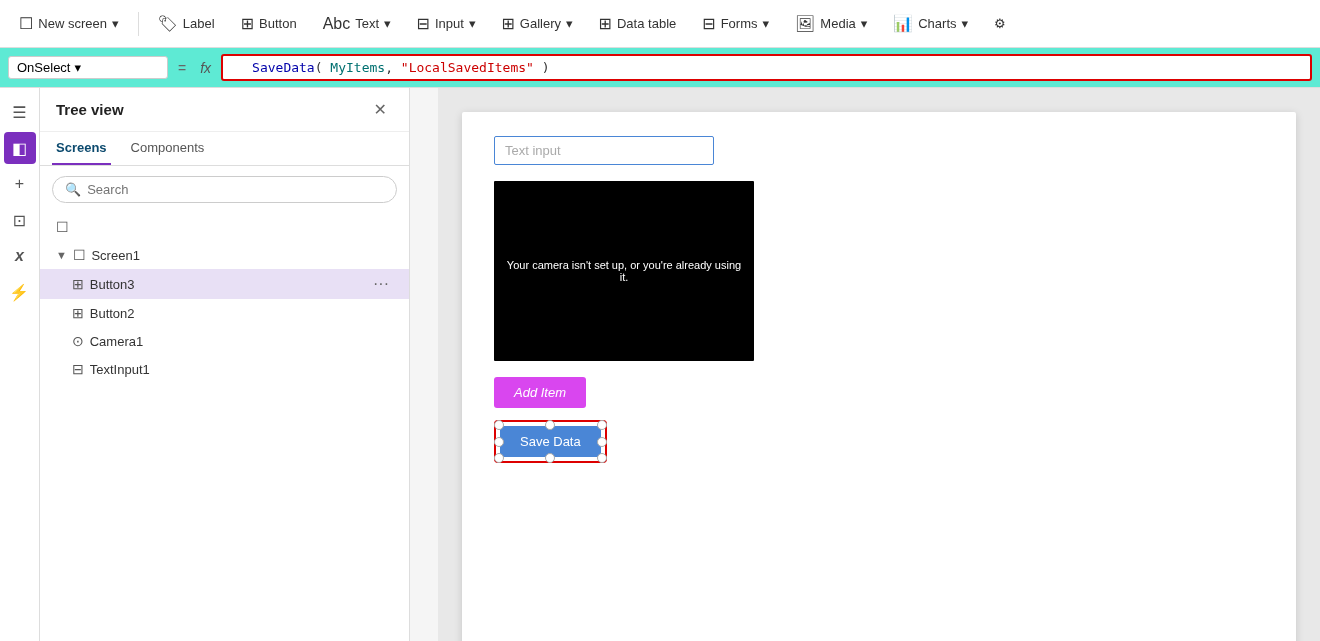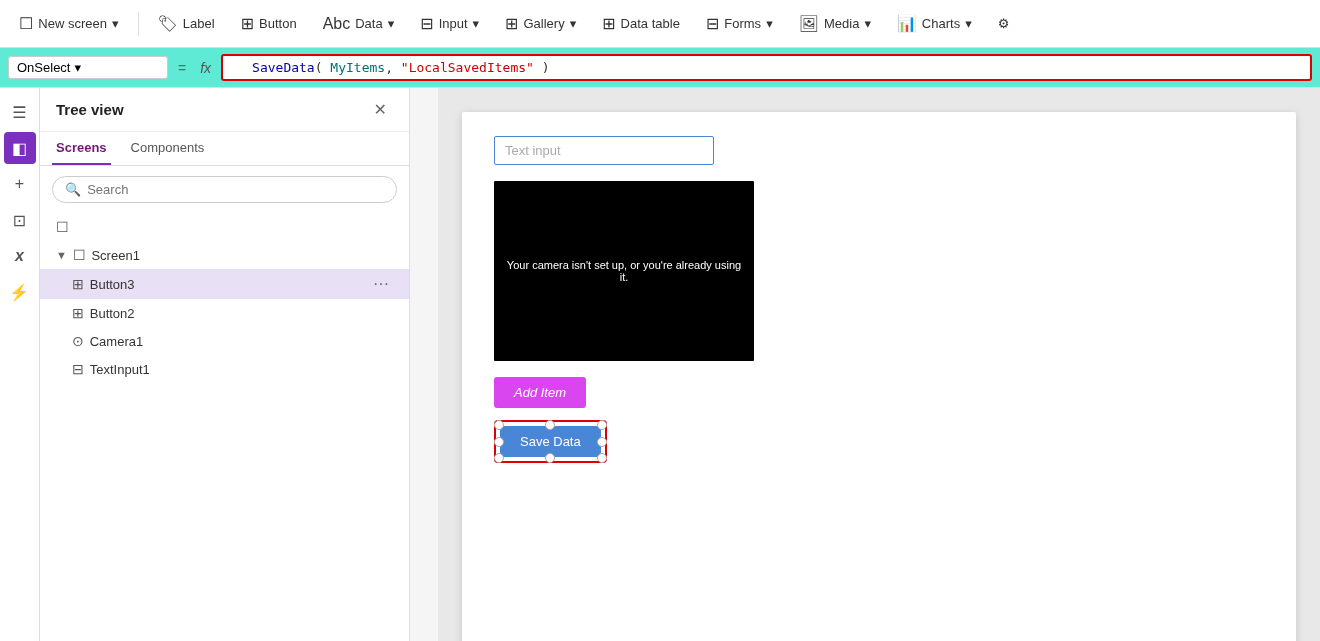--- a/index.html
+++ b/index.html
@@ -63,21 +63,21 @@
       display: flex; align-items: center; justify-content: space-between;
       padding: 10px 16px; border-bottom: 1px solid #eee; text-align: right;
     }
     .sidebar-title { font-size: 15px; font-weight: 600; color: #222; }
     .close-btn { cursor: pointer; color: #666; font-size: 16px; padding: 2px 6px; }
     .sidebar-tabs { display: flex; border-bottom: 1px solid #ddd; padding: 0 12px; gap: 16px; }
     .sidebar-tab {
       padding: 8px 4px; font-size: 13px; cursor: pointer; color: #555;
       border-bottom: 2px solid transparent;
     }
-    .sidebar-tab.active { color: #701a75; border-bottom-color: #7b2fbe; font-weight: 600; }
+    .sidebar-tab.active { color: #0c4a6e; border-bottom-color: #7b2fbe; font-weight: 600; }
     .search-box {
       display: flex; align-items: center; gap: 6px;
       border: 1px solid #ccc; border-radius: 20px; padding: 5px 12px;
       margin: 10px 12px; background: #fff;
     }
     .search-icon { color: #999; font-size: 13px; }
     .search-input { border: none; outline: none; font-size: 13px; color: #333; width: 100%; background: transparent; }
     .tree-items { overflow-y: auto; flex: 1; }
     .tree-item {
       display: flex; align-items: center; gap: 6px;
@@ -144,21 +144,21 @@
   <div class="toolbar-btn">
     <span class="icon">🏷</span>
     <span>Label</span>
   </div>
   <div class="toolbar-btn">
     <span class="icon">⊞</span>
     <span>Button</span>
   </div>
   <div class="toolbar-btn">
     <span class="icon">Abc</span>
-    <span>Data</span>
+    <span>Text</span>
     <span>▾</span>
   </div>
   <div class="toolbar-btn">
     <span class="icon">⊟</span>
     <span>Input</span>
     <span>▾</span>
   </div>
   <div class="toolbar-btn">
     <span class="icon">⊞</span>
     <span>Gallery</span>

